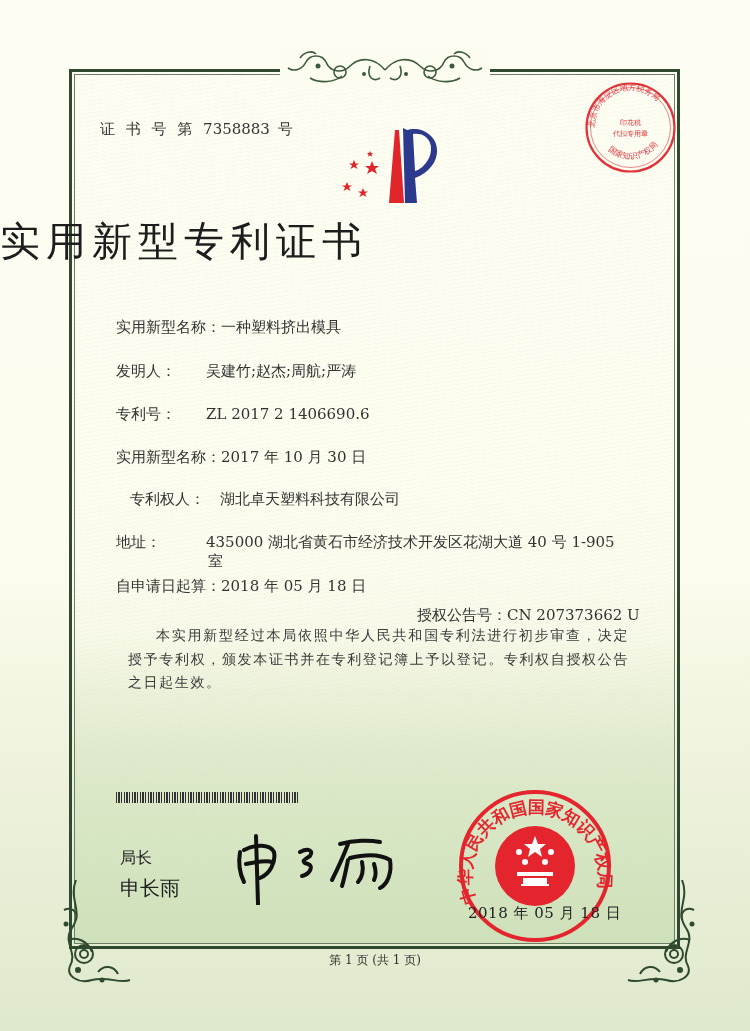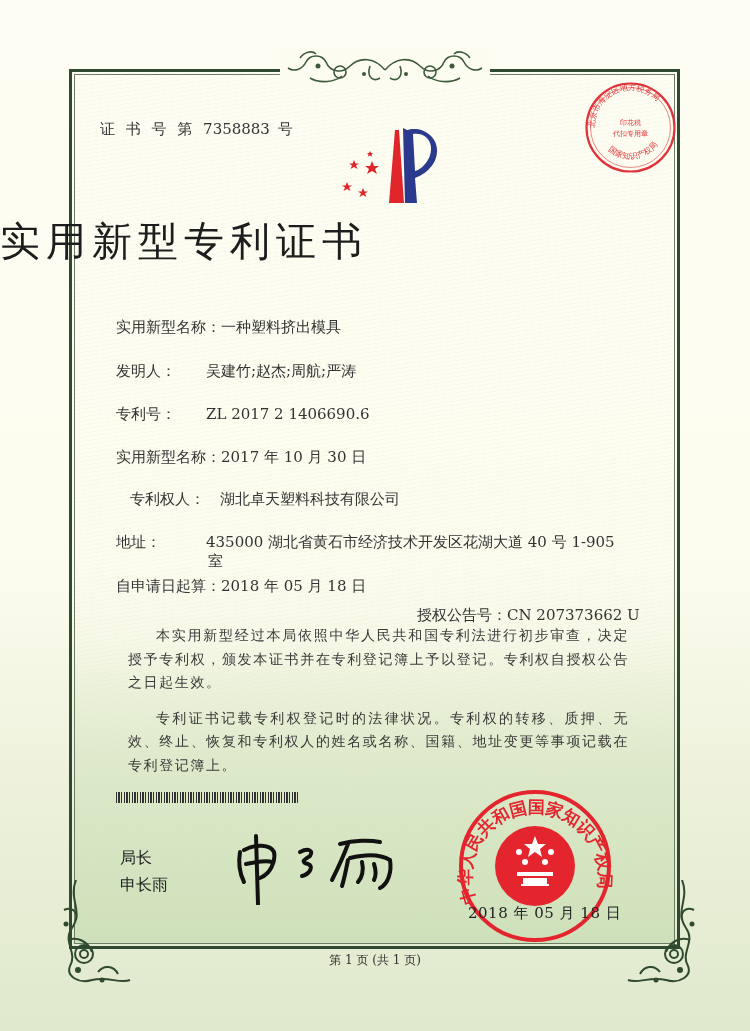--- a/index.html
+++ b/index.html
@@ -57,21 +57,21 @@
   .body-text {
     position: absolute; left: 116px; top: 612px; width: 525px;
     font-size: 14px; line-height: 23.5px; color: #3a3a3a; letter-spacing: 1.6px;
   }
   .body-text p { margin: 12px; text-indent: 2em; text-align: justify; }
   .barcode {
     position: absolute; left: 116px; top: 792px; width: 182px; height: 11px;
     background: repeating-linear-gradient(90deg, #333 0px, #333 1px, transparent 1px, transparent 2px, #333 2px, #333 4px, transparent 4px, transparent 5px, #333 5px, #333 6px, transparent 6px, transparent 8px);
   }
   .director-title { position: absolute; left: 120px; top: 848px; font-size: 16px; font-family: "DejaVu Sans", sans-serif; color: #222; }
-  .director-name { position: absolute; left: 120px; top: 875px; font-size: 16px; font-family: "DejaVu Sans", sans-serif; color: #222; }
+  .director-name { position: absolute; left: 120px; top: 875px; font-size: 20px; font-family: "DejaVu Sans", sans-serif; color: #222; }
   .signature { position: absolute; left: 230px; top: 830px; width: 180px; height: 75px; }
   .state-seal { position: absolute; left: 455px; top: 786px; width: 160px; height: 160px; }
   .seal-date { position: absolute; left: 468px; top: 904px; font-size: 15px; color: #222; letter-spacing: 0.5px; }
   .page-indicator { position: absolute; left: 0; width: 750px; top: 952px; text-align: center; font-size: 12px; color: #333; }
 </style>
 </head>
 <body>
 
 <div class="page-bg"></div>
 
@@ -187,21 +187,20 @@
 <div class="addr-cont">室</div>
 <div class="field" style="top:577px;">
   <span class="lbl">自申请日起算：</span><span class="val">2018 年 05 月 18 日</span>
 </div>
 <div class="pub-no">
   <span>授权公告号：</span><span>CN 207373662 U</span>
 </div>
 
 <div class="body-text">
   <p>本实用新型经过本局依照中华人民共和国专利法进行初步审查，决定授予专利权，颁发本证书并在专利登记簿上予以登记。专利权自授权公告之日起生效。</p>
-  <p>专利证书记载专利权登记时的法律状况。专利权的转移、质押、无效、终止、恢复和专利权人的姓名或名称、国籍、地址变更等事项记载在专利登记簿上。</p>
 </div>
 
 <div class="barcode"></div>
 
 <div class="director-title">局长</div>
 <div class="director-name">申长雨</div>
 <svg class="signature" viewBox="0 0 180 75">
   <g fill="none" stroke="#111" stroke-width="4" stroke-linecap="round" stroke-linejoin="round">
     <path d="M10 22 C8 34 10 44 14 52"></path>
     <path d="M14 20 C26 14 40 14 44 22 C46 32 40 44 30 48"></path>

